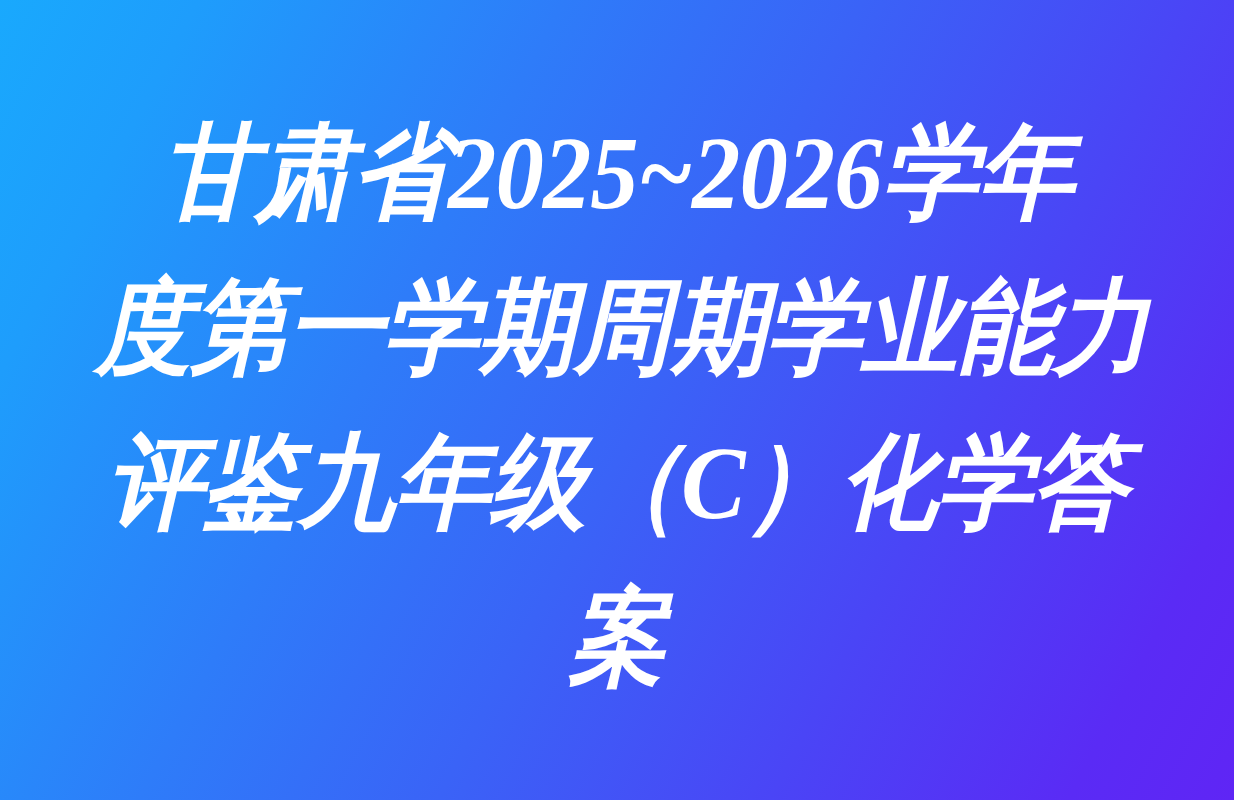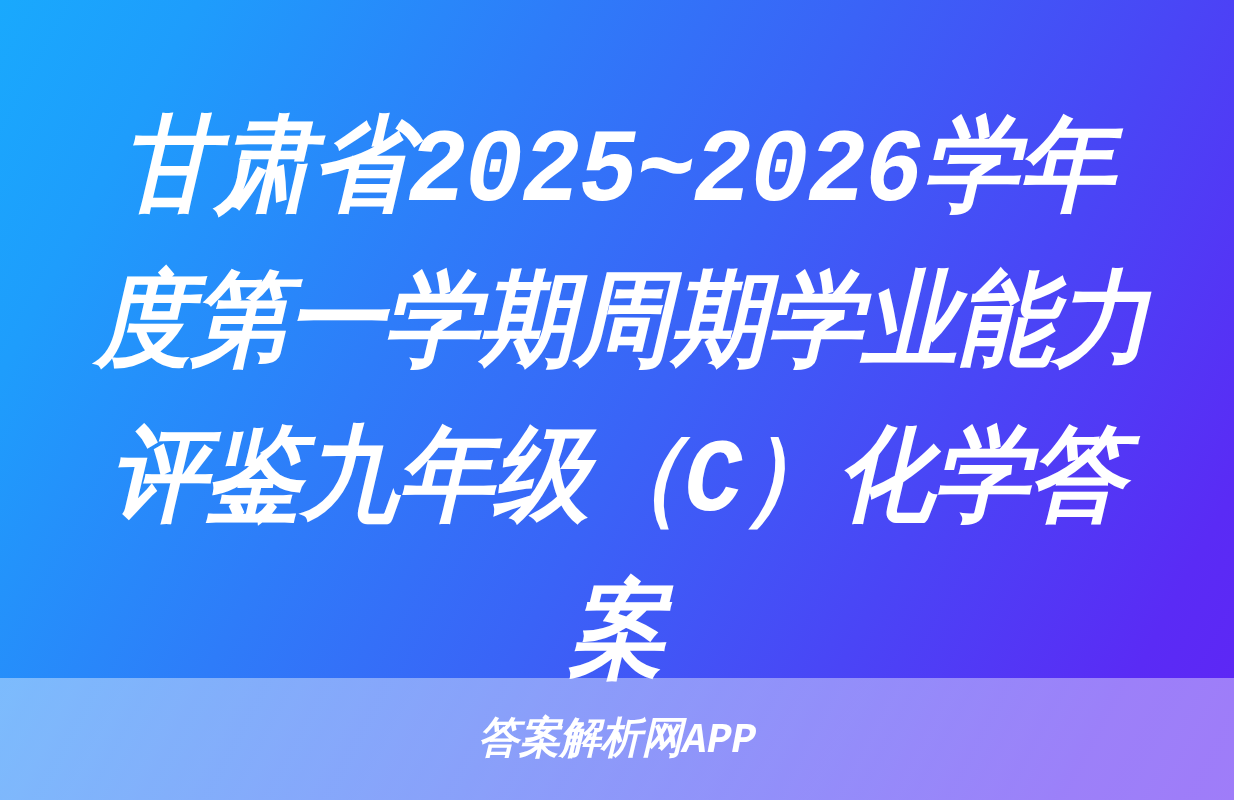--- a/index.html
+++ b/index.html
@@ -6,21 +6,21 @@
     margin: 0;
     padding: 0;
     background: #ffffff;
   }
 
   #poster {
     position: relative;
     width: 1234px;
     height: 800px;
     overflow: hidden;
-    font-family: Liberation Mono, monospace;
+    font-family: Liberation Serif, serif;
     
     background: linear-gradient(118deg,
                 #19A9FD 0%,
                 #1E9DFC 12%,
                 #2E7CF9 34%,
                 #3A63F7 52%,
                 #4A45F6 72%,
                 #5A2BF5 90%,
                 #5F25F5 100%);
   }
@@ -82,17 +82,14 @@
 
 <div id="poster">
 
   <div id="title-block">
     <span class="title-line">甘肃省2025~2026学年</span>
     <span class="title-line">度第一学期周期学业能力</span>
     <span class="title-line">评鉴九年级（C）化学答</span>
     <span class="title-line">案</span>
   </div>
 
-  <div id="watermark-band">
-    <span id="watermark-text">答案解析网APP</span>
-  </div>
 
 </div>
 
 </body></html>

